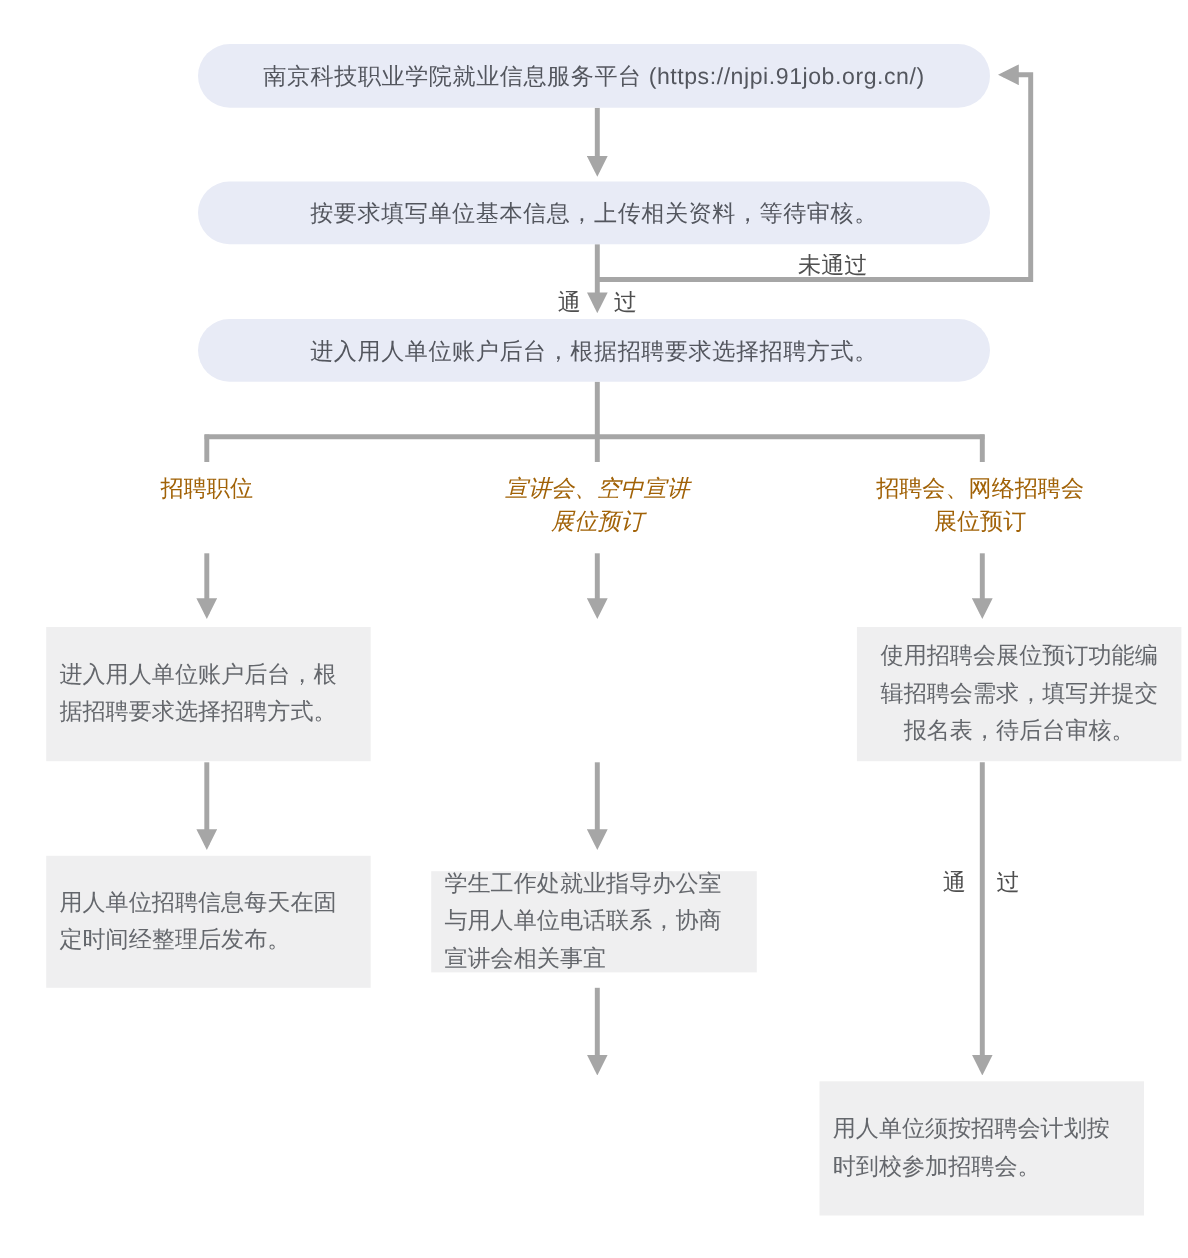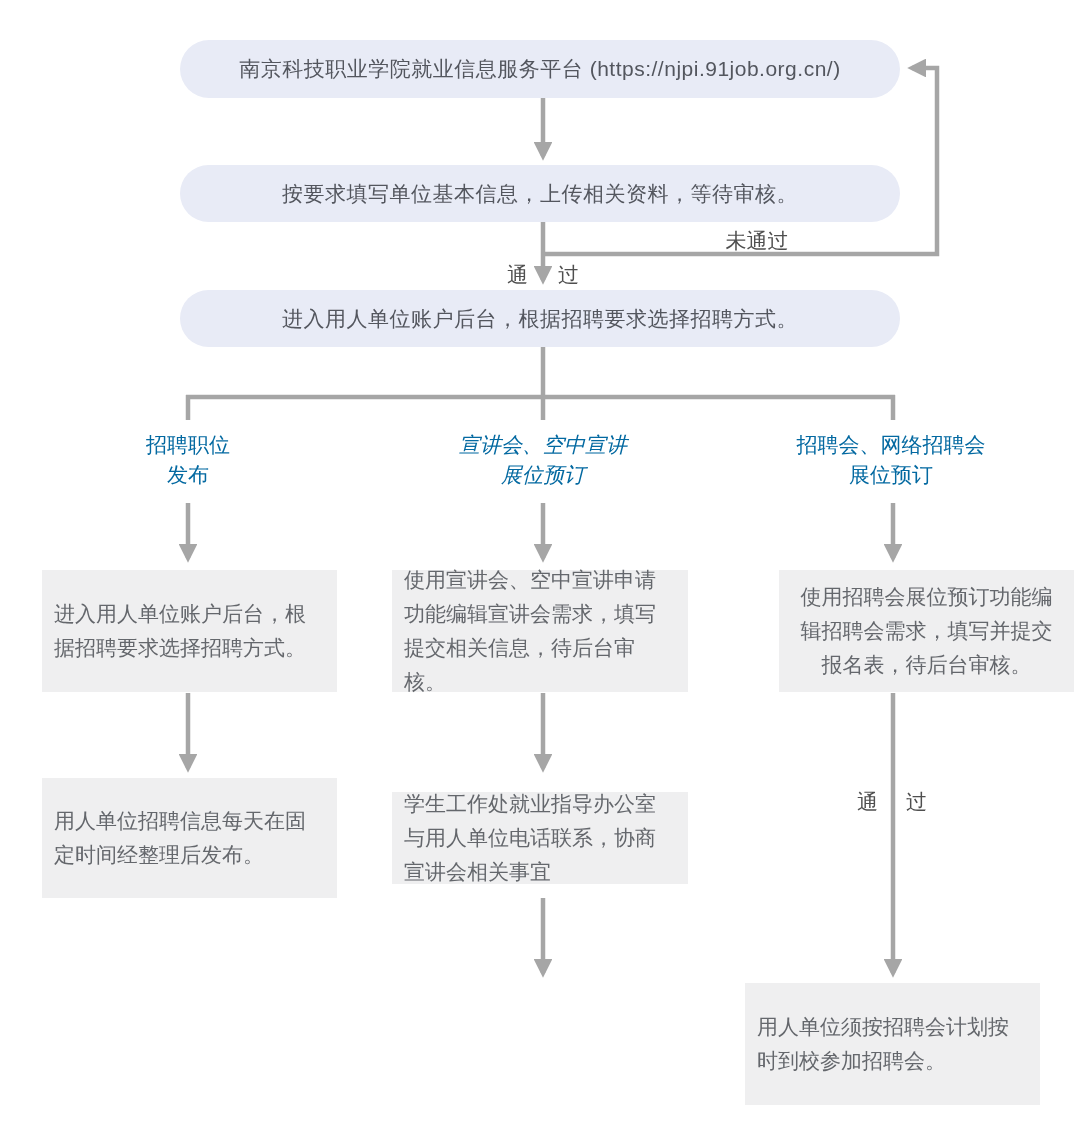--- a/index.html
+++ b/index.html
@@ -3,21 +3,21 @@
 <meta charset="utf-8">
 <style>
   html,body{margin:0;padding:0;background:#ffffff;}
   body{font-family:"Liberation Sans","DejaVu Sans",sans-serif;}
   .stage{position:relative;width:1080px;height:1144px;background:#ffffff;overflow:hidden;}
   .wires{position:absolute;left:0;top:0;}
   .wires line,.wires polyline{stroke:#a6a6a6;stroke-width:4.5;fill:none;}
   .pill{position:absolute;left:180px;width:720px;height:58px;background:#e8ebf6;border-radius:29px;
         display:flex;align-items:center;justify-content:center;
         font-size:21px;color:#53565e;letter-spacing:.5px;white-space:nowrap;}
-  .hdr{position:absolute;width:260px;text-align:center;font-size:21px;line-height:30px;color:#0369a1;}
+  .hdr{position:absolute;width:260px;text-align:center;font-size:21px;line-height:30px;color:#a16207;}
   .box{position:absolute;background:#efeff0;display:flex;align-items:center;
        font-size:21px;line-height:34px;color:#64676c;padding:0 12px;box-sizing:border-box;text-align:left;}
   .lbl{position:absolute;font-size:21px;color:#4f4f4f;white-space:nowrap;}
   .lbl-split{display:flex;justify-content:space-between;}
 </style>
 </head>
 <body>
 
 <div class="stage">
 
@@ -48,35 +48,33 @@
   <div class="pill" style="top:290px;height:57px;">进入用人单位账户后台，根据招聘要求选择招聘方式。</div>
 
   <div class="lbl" style="left:700px;top:227px;width:114px;text-align:center;">未通过</div>
   <div class="lbl lbl-split" style="left:507px;top:261px;width:72px;">
     <span>通</span>
     <span>过</span>
   </div>
 
   <div class="hdr" style="left:58px;top:430px;">
     <div>招聘职位</div>
-    <div>发布</div>
   </div>
   <div class="hdr" style="left:413px;top:430px;font-style:italic;">
     <div>宣讲会、空中宣讲</div>
     <div>展位预订</div>
   </div>
   <div class="hdr" style="left:761px;top:430px;">
     <div>招聘会、网络招聘会</div>
     <div>展位预订</div>
   </div>
 
   <div class="box" style="left:42px;top:570px;width:295px;height:122px;">进入用人单位账户后台，根据招聘要求选择招聘方式。</div>
   <div class="box" style="left:42px;top:778px;width:295px;height:120px;">用人单位招聘信息每天在固定时间经整理后发布。</div>
 
-  <div class="box" style="left:392px;top:570px;width:296px;height:122px;">使用宣讲会、空中宣讲申请功能编辑宣讲会需求，填写提交相关信息，待后台审核。</div>
   <div class="box" style="left:392px;top:792px;width:296px;height:92px;">学生工作处就业指导办公室与用人单位电话联系，协商宣讲会相关事宜</div>
 
   <div class="box" style="left:779px;top:570px;width:295px;height:122px;text-align:center;">使用招聘会展位预订功能编辑招聘会需求，填写并提交报名表，待后台审核。</div>
   <div class="lbl lbl-split" style="left:857px;top:788px;width:70px;">
     <span>通</span>
     <span>过</span>
   </div>
   <div class="box" style="left:745px;top:983px;width:295px;height:122px;">用人单位须按招聘会计划按时到校参加招聘会。</div>
 
 </div>

